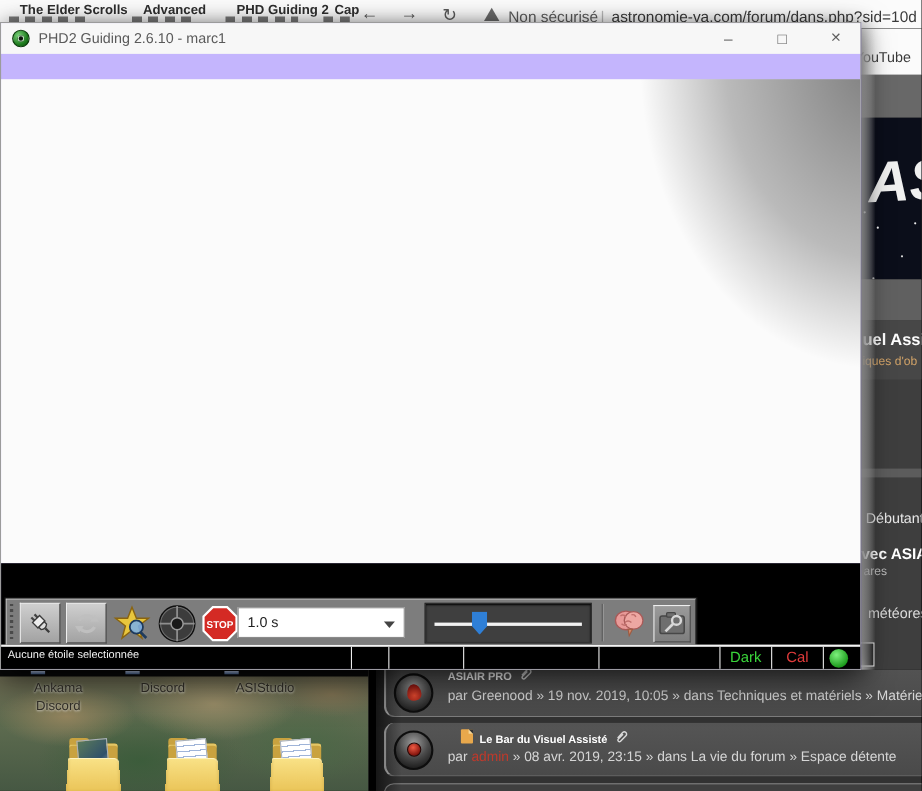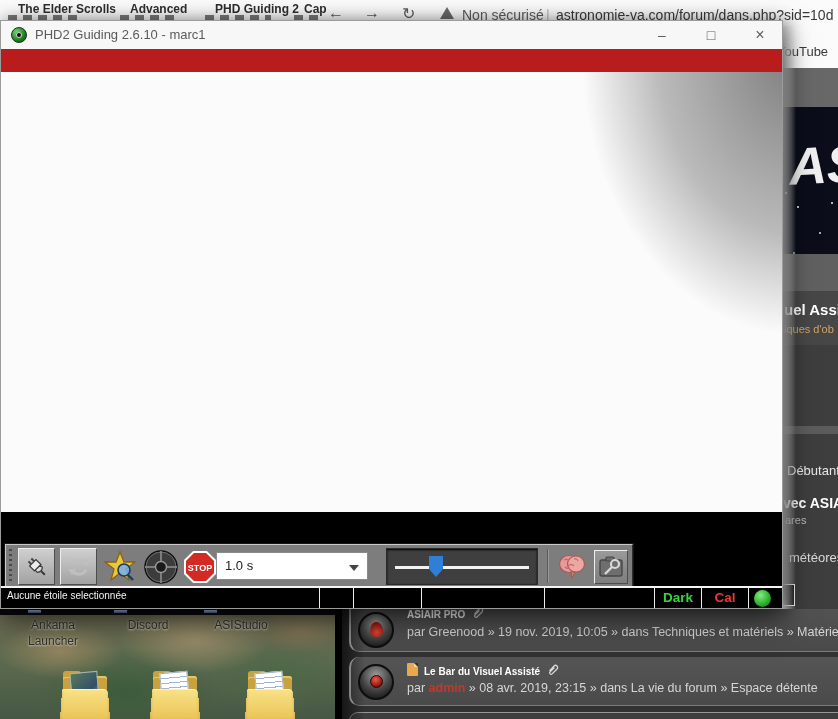--- a/index.html
+++ b/index.html
@@ -73,32 +73,32 @@
   .orb { position:absolute; left:7px; width:36px; height:36px; border-radius:50%;
     background:radial-gradient(circle at 50% 30%, #9d9d9d, #4a4a4a 48%, #1b1b1b 85%);
     border:2px solid #0e0e0e; }
   .orb .flame { position:absolute; left:10px; top:8px; width:13px; height:15px;
     background:radial-gradient(circle at 50% 68%, #e24a30, #8a1410 80%);
     border-radius:55% 55% 50% 50% / 72% 72% 42% 42%; transform:rotate(-6deg); }
   .orb .dot { position:absolute; left:10px; top:9px; width:13px; height:13px; border-radius:50%;
     background:radial-gradient(circle at 42% 32%, #ef5a44, #7a0e08 78%); border:1px solid #2a0503; }
   .topic-title { position:absolute; font-size:10px; font-weight:bold; color:#fff; white-space:nowrap; }
   .topic-meta { position:absolute; font-size:12.5px; color:#d6d6d6; white-space:nowrap; }
-  .author-red { color:#c0392b; font-weight:bold; }
+  .author-red { color:#c0392b; font-weight:normal; }
   .page-ico { position:relative; display:inline-block; width:11px; height:13px; background:#e8a84c;
     border-radius:1px; margin-right:6px; top:1px; }
   .page-ico::before { content:''; position:absolute; right:0; top:0; border-style:solid; border-width:0 4px 4px 0;
     border-color:transparent #323232 #f6d79a transparent; }
   .clip-svg { vertical-align:-2px; margin-left:6px; }
   #topic-row-3 { position:absolute; left:14px; top:103px; width:520px; height:24px;
     background:#3f3f3f; border:1px solid #979797; border-bottom:none; border-radius:9px 9px 0 0; }
 
   
   #phd2 { position:absolute; left:0; top:20px; width:783px; height:589px; z-index:10;
-    background:#b91c1c; border:1px solid #9b9b9b;
+    background:#c4b5fd; border:1px solid #9b9b9b;
     box-shadow:0 10px 28px rgba(0,0,0,.6), 6px 0 14px rgba(0,0,0,.28); }
   #phd2-titlebar { position:absolute; left:0; top:0; width:100%; height:28px; background:#f7f7f7; }
   #phd2-logo { position:absolute; left:10px; top:6px; width:16px; height:16px; border-radius:50%;
     background:radial-gradient(circle at 35% 32%, #7cd47c, #1d7a1d 62%, #0c4d0c);
     border:1px solid #0a3a0a; }
   #phd2-logo::before { content:''; position:absolute; left:4px; top:4px; width:6px; height:6px;
     border-radius:50%; background:#0d120d; box-shadow:0 0 0 1px #b9e2b9 inset; }
   #phd2-title { position:absolute; left:34px; top:6px; font-size:13px; color:#5a5a5a; white-space:nowrap; }
   .win-btn { position:absolute; top:3px; width:28px; height:22px; text-align:center; font-size:14px;
     color:#5f5f5f; line-height:22px; }
@@ -133,21 +133,21 @@
   #tb-thumb { position:absolute; left:42px; top:7px; width:14px; height:21px;
     clip-path:polygon(0 0, 100% 0, 100% 62%, 50% 100%, 0 62%); }
   #tb-sep { position:absolute; left:541px; top:4px; width:1px; height:34px; background:#5a5a5a;
     box-shadow:1px 0 0 #999; }
 
   
   #phd2-status { position:absolute; left:0; top:565px; width:781px; height:22px; background:#000;
     border-top:2px solid #f4f4f4; }
   #status-msg { position:absolute; left:6px; top:2px; font-size:10px; color:#f2f2f2; white-space:nowrap; }
   .st-sep { position:absolute; top:0; width:1px; height:20px; background:#ededed; }
-  .st-label { position:absolute; top:2px; font-size:13.5px; width:44px; text-align:center;font-weight:bold; }
+  .st-label { position:absolute; top:2px; font-size:13.5px; width:44px; text-align:center; }
   #status-led { position:absolute; left:753px; top:2px; width:17px; height:17px; border-radius:50%;
     background:radial-gradient(circle at 38% 32%, #7df07d, #1f9e1f 70%, #0d6b0d); }
 </style>
 </head>
 <body>
 
 <div id="screen">
 
   <div id="browser-top">
     <span class="tab-label" style="left:8px">The Elder Scrolls</span>
@@ -187,21 +187,21 @@
     <span class="strip-text" style="left:6px;top:524px;font-size:13px;color:#dcdcdc">météores</span>
     <div id="outlined-box"></div>
     <div id="strip-glow"></div>
   </div>
 
   <div id="desktop">
     <div id="desktop-topstrip"></div>
     <div class="icon-remnant" style="left:28px"></div>
     <div class="icon-remnant" style="left:114px"></div>
     <div class="icon-remnant" style="left:204px"></div>
-    <div class="desk-label" style="left:11px">Ankama Launcher</div>
+    <div class="desk-label" style="left:11px">Ankama Discord</div>
     <div class="desk-label" style="left:106px">Discord</div>
     <div class="desk-label" style="left:199px">ASIStudio</div>
     <div class="folder" style="left:58px">
       <div class="f-back"></div>
       <div class="f-paper art"></div>
       <div class="f-front"></div>
     </div>
     <div class="folder" style="left:148px">
       <div class="f-back"></div>
       <div class="f-paper"></div>
@@ -227,21 +227,21 @@
       </div>
       <div class="topic-meta" style="left:56px;top:30px">
         <span>par </span><span>Greenood</span><span> » 19 nov. 2019, 10:05 » dans Techniques et matériels » Matérie</span>
       </div>
     </div>
 
     <div class="topic-row" style="top:48px;height:49px">
       <div class="orb" style="top:7px">
           <div class="dot"></div>
         </div>
-      <div class="topic-title" style="left:56px;top:5px">
+      <div class="topic-title" style="left:68px;top:5px">
         <span class="page-ico"></span><span>Le Bar du Visuel Assisté</span><svg class="clip-svg" width="14" height="14" viewBox="0 0 16 16">
             <path d="M4 9 L9.2 3.4 a2.4 2.4 0 0 1 3.4 3.4 L7 12.4 a1.6 1.6 0 0 1 -2.3 -2.3 L9.6 5.2" fill="none" stroke="#d8d8d8" stroke-width="1.5"></path>
           </svg>
       </div>
       <div class="topic-meta" style="left:56px;top:24px">
         <span>par </span><span class="author-red">admin</span><span> » 08 avr. 2019, 23:15 » dans La vie du forum » Espace détente</span>
       </div>
     </div>
 
     <div id="topic-row-3"></div>

